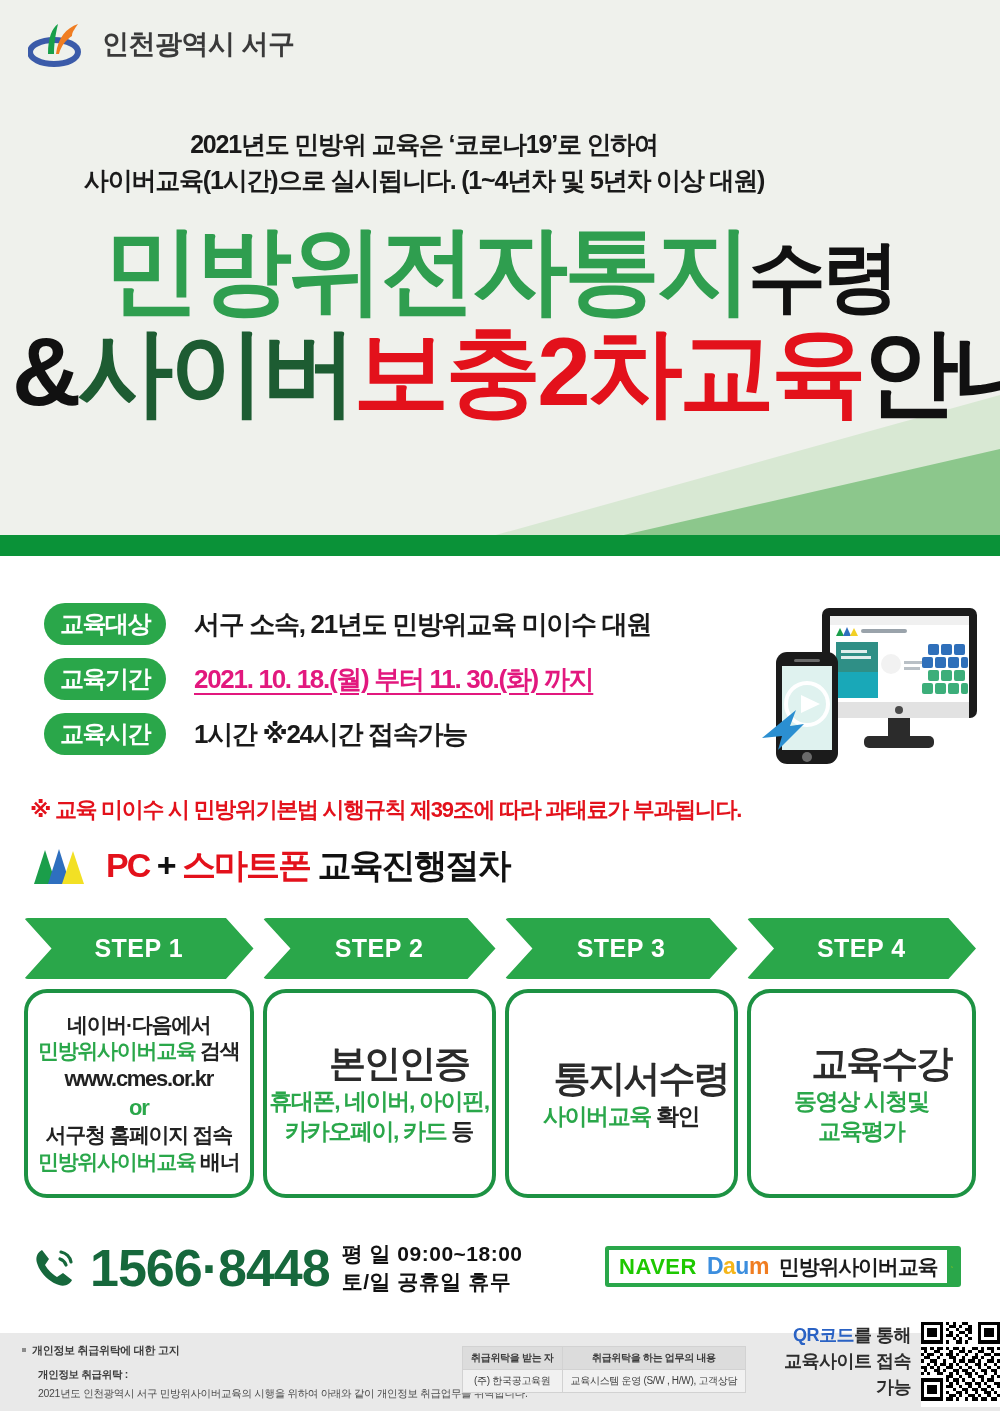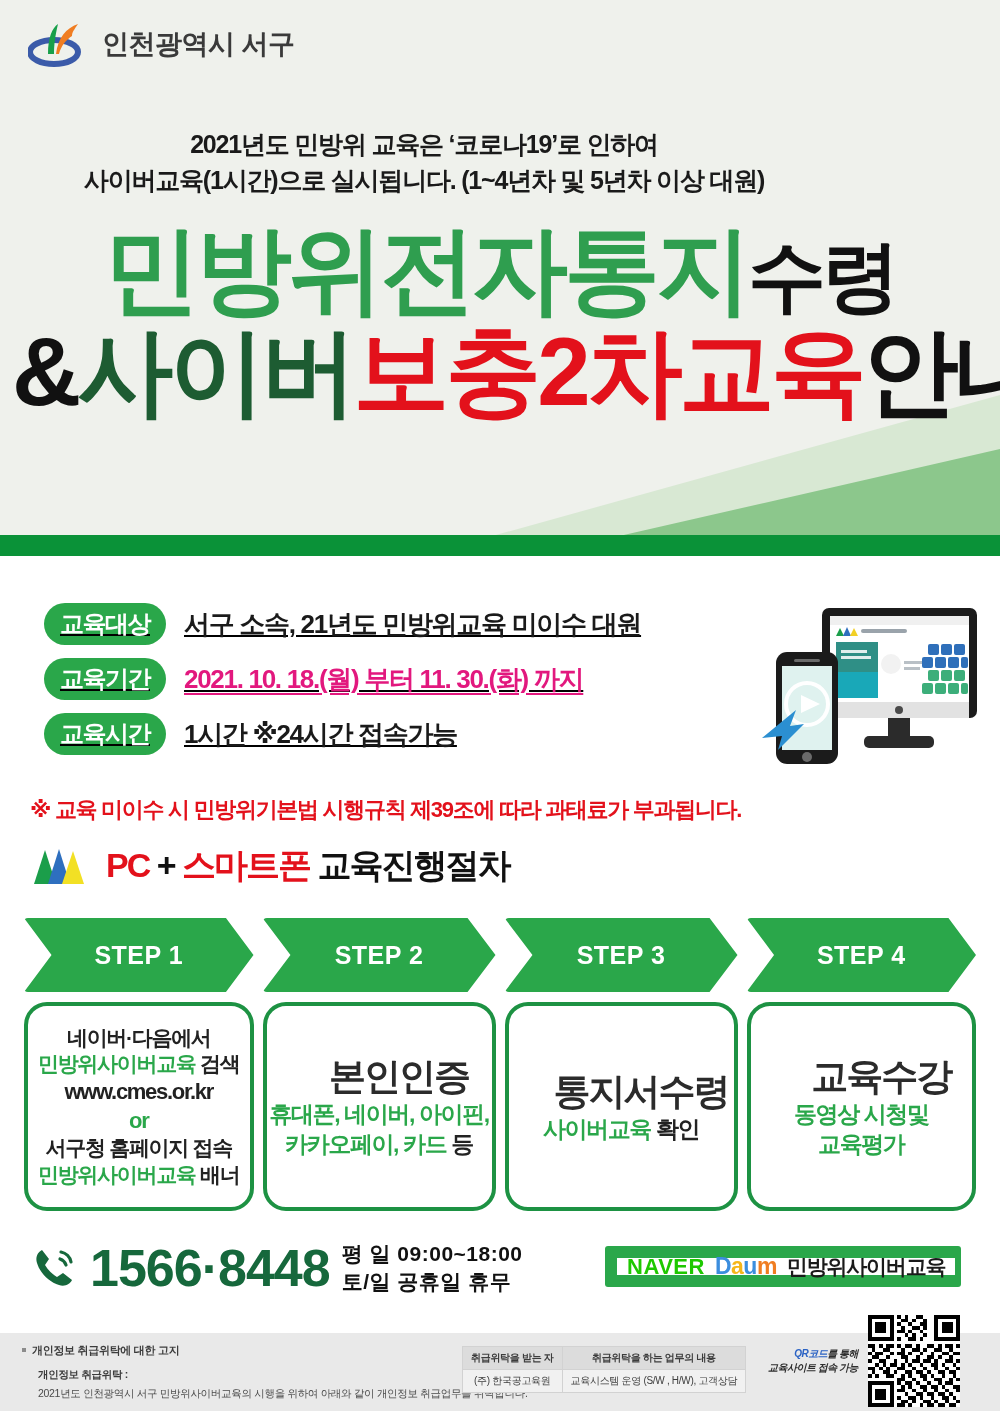--- a/index.html
+++ b/index.html
@@ -74,21 +74,21 @@
   .t-dgreen  { color: #1d5c32; }
   .t-black   { color: #111111; }
   .t-red     { color: #e3111b; }
   .t-small   { font-size: 78px; }
 
   
   .info-rows {
     position: absolute; left: 44px; top: 603px;
     display: flex; flex-direction: column; gap: 13px;
   }
-  .info-row { display: flex; align-items: center; gap: 18px; text-decoration: underline; }
+  .info-row { display: flex; align-items: center; gap: 28px; }
   .pill {
     width: 122px; height: 42px; border-radius: 21px;
     background: #2aa74a; color: #ffffff;
     font-size: 24px; font-weight: bold; letter-spacing: -1.5px;
     display: flex; align-items: center; justify-content: center;
   }
   .info-val {
     font-size: 26px; font-weight: bold; color: #1a1a1a;
     letter-spacing: -1.3px; white-space: nowrap;
   }
@@ -121,21 +121,21 @@
   .sect-title .blk { color: #111111; }
 
   
   .steps {
     position: absolute; left: 24px; top: 918px;
     width: 952px;
     display: flex; gap: 9px;
   }
   .step-col { width: 233px; display: flex; flex-direction: column; }
   .step-arrow {
-    position: relative; height: 74px;
+    position: relative; height: 61px;
     background: #2aa74a;
     clip-path: polygon(0 0, 88% 0, 100% 50%, 88% 100%, 0 100%, 12% 50%);
     display: flex; align-items: center; justify-content: center;
     border-radius: 4px;
   }
   .step-arrow span {
     color: #ffffff; font-size: 25px; font-weight: bold;
     letter-spacing: 0.5px;
   }
   .step-box {
@@ -168,21 +168,21 @@
   .hours {
     font-size: 21px; font-weight: bold; color: #111111;
     line-height: 1.35; letter-spacing: 0.5px; white-space: nowrap;
   }
 
   
   .search-banner {
     position: absolute; left: 605px; top: 1246px;
     width: 356px; height: 41px;
     background: #2aa74a; border-radius: 3px;
-    padding: 12px; display: flex; align-items: center;
+    padding: 4px; display: flex; align-items: center;
   }
   .sb-white {
     flex: 1; height: 100%; background: #ffffff;
     display: flex; align-items: center; gap: 10px;
     padding: 0 10px;
   }
   .naver-logo {
     font-size: 22px; font-weight: bold; color: #1ec800;
     letter-spacing: 0.5px; font-family: "Liberation Sans", sans-serif;
   }
@@ -232,23 +232,23 @@
     color: #3c3c3c; letter-spacing: -0.3px;
     padding: 4px 8px; text-align: center; white-space: nowrap;
   }
   .ftable th { background: #dcdcdc; font-weight: bold; }
   .ftable td { background: #f1f1f1; }
   .qr-wrap {
     position: absolute; left: 768px; top: -18px;
     display: flex; align-items: center; gap: 10px;
   }
   .qr-text {
-    text-align: right; font-size: 10px;
+    text-align: right; font-size: 18px;
     font-weight: bold; color: #2d2d2d;
-    line-height: 1.45; letter-spacing: -0.5px; font-style: italic;
+    line-height: 1.45; letter-spacing: -0.5px;
   }
   .qr-text .blue { color: #2a62c4; }
   .qr-img { width: 92px; height: 92px; display: block; background: #fff; }
 </style>
 </head>
 <body>
 
 <div id="poster">
 
   <div class="hero">

